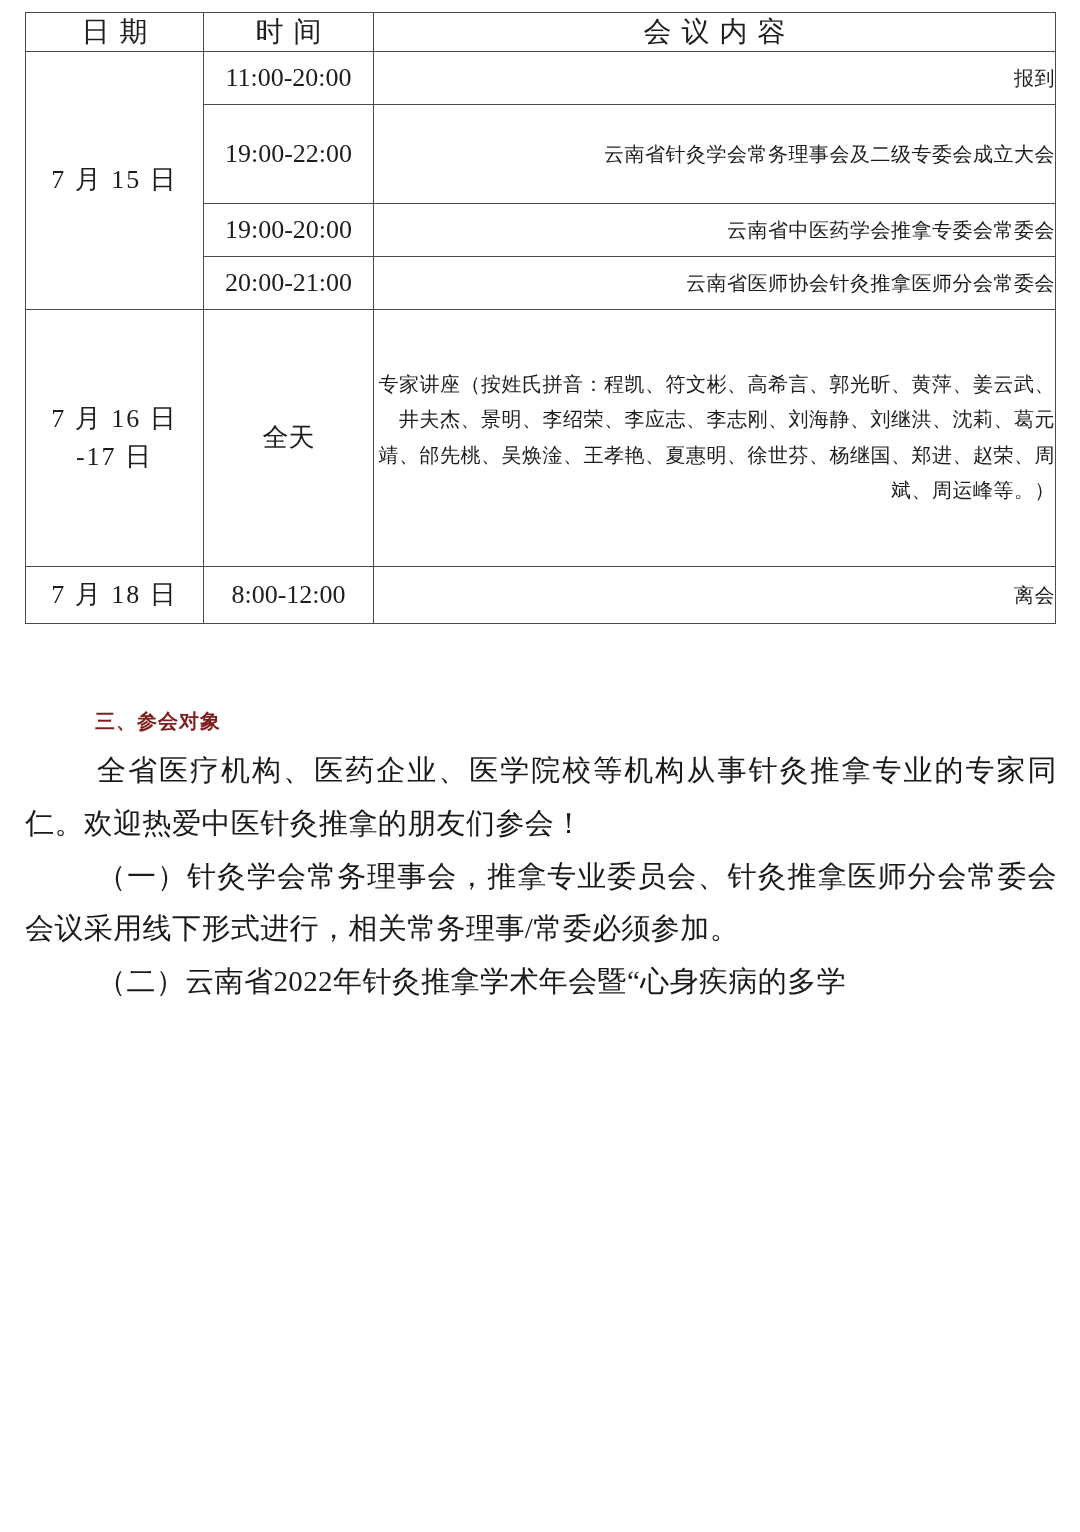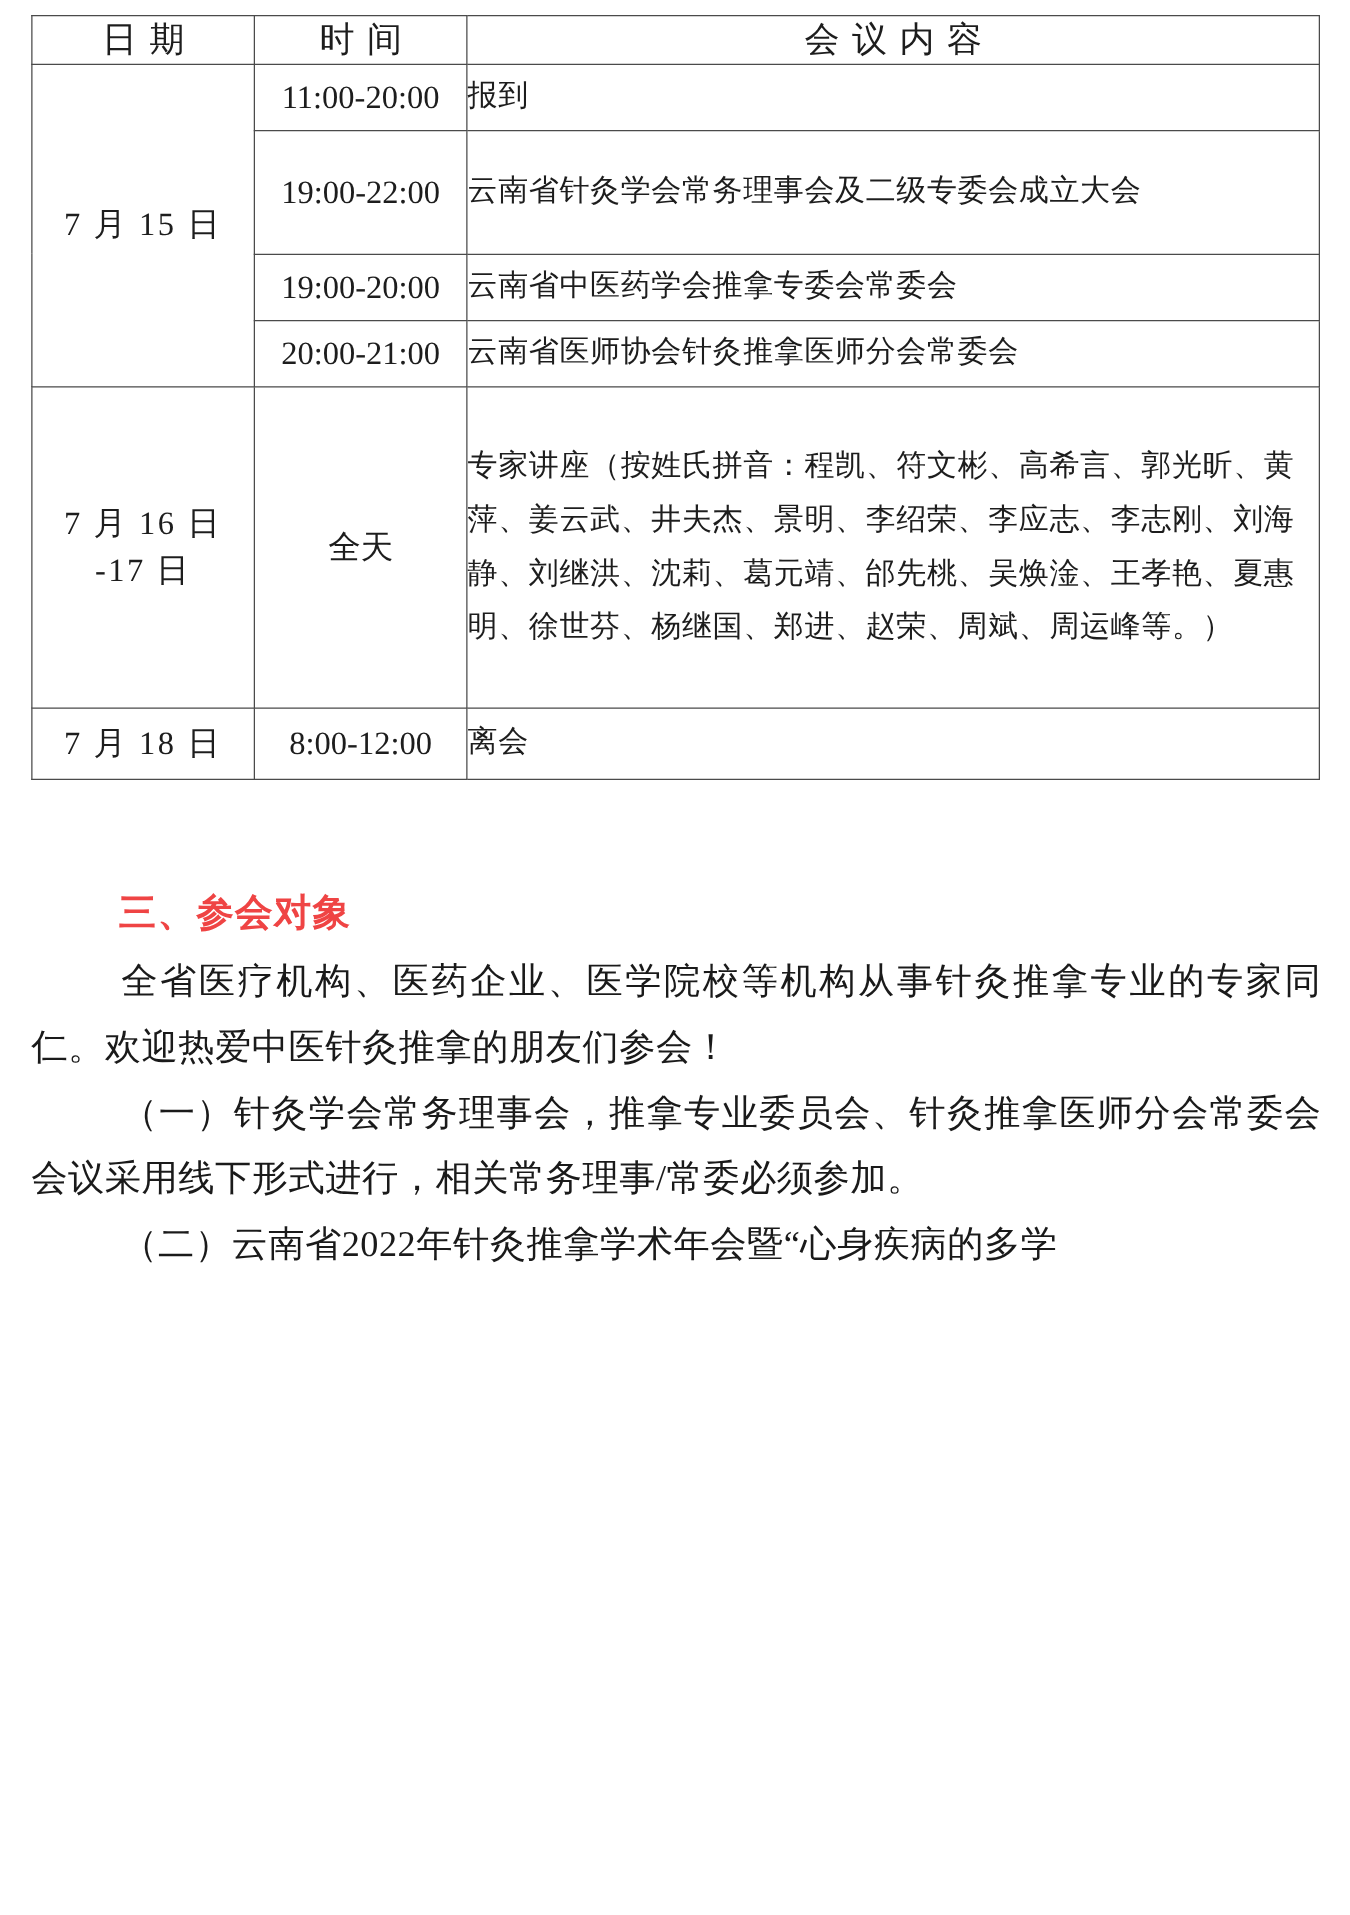--- a/index.html
+++ b/index.html
@@ -72,22 +72,22 @@
 
   .time-cell {
     text-align: center;
     font-size: 26px;
     line-height: 1.4;
     padding: 11px 4px;
     white-space: nowrap;
   }
 
   .topic-cell {
-    text-align: left;
-    font-size: 24px;
+    text-align: right;
+    font-size: 20px;
     line-height: 1.72;
     padding: 9px 10px 9px 12px;
     letter-spacing: 0.5px;
   }
 
   .topic-cell.tall {
     line-height: 1.78;
     padding-top: 10px;
     padding-bottom: 10px;
   }
@@ -101,28 +101,28 @@
 
   
   .body-copy {
     position: absolute;
     left: 25px;
     top: 694px;
     width: 1032px;
   }
 
   .sec-heading {
-    font-size: 30px;
+    font-size: 20px;
     font-weight: bold;
-    font-family: Liberation Serif, serif;
+    font-family: Liberation Mono, monospace;
     margin: 0;
     padding: 14px 0 6px 70px;
     letter-spacing: 1px;
     line-height: 1.5;
-    color: #ef4444;
+    color: #7f1d1d;
   }
 
   .para {
     font-size: 29px;
     line-height: 1.82;
     margin: 0;
     padding: 0;
     text-align: justify;
     text-justify: inter-ideograph;
     text-indent: 72px;

